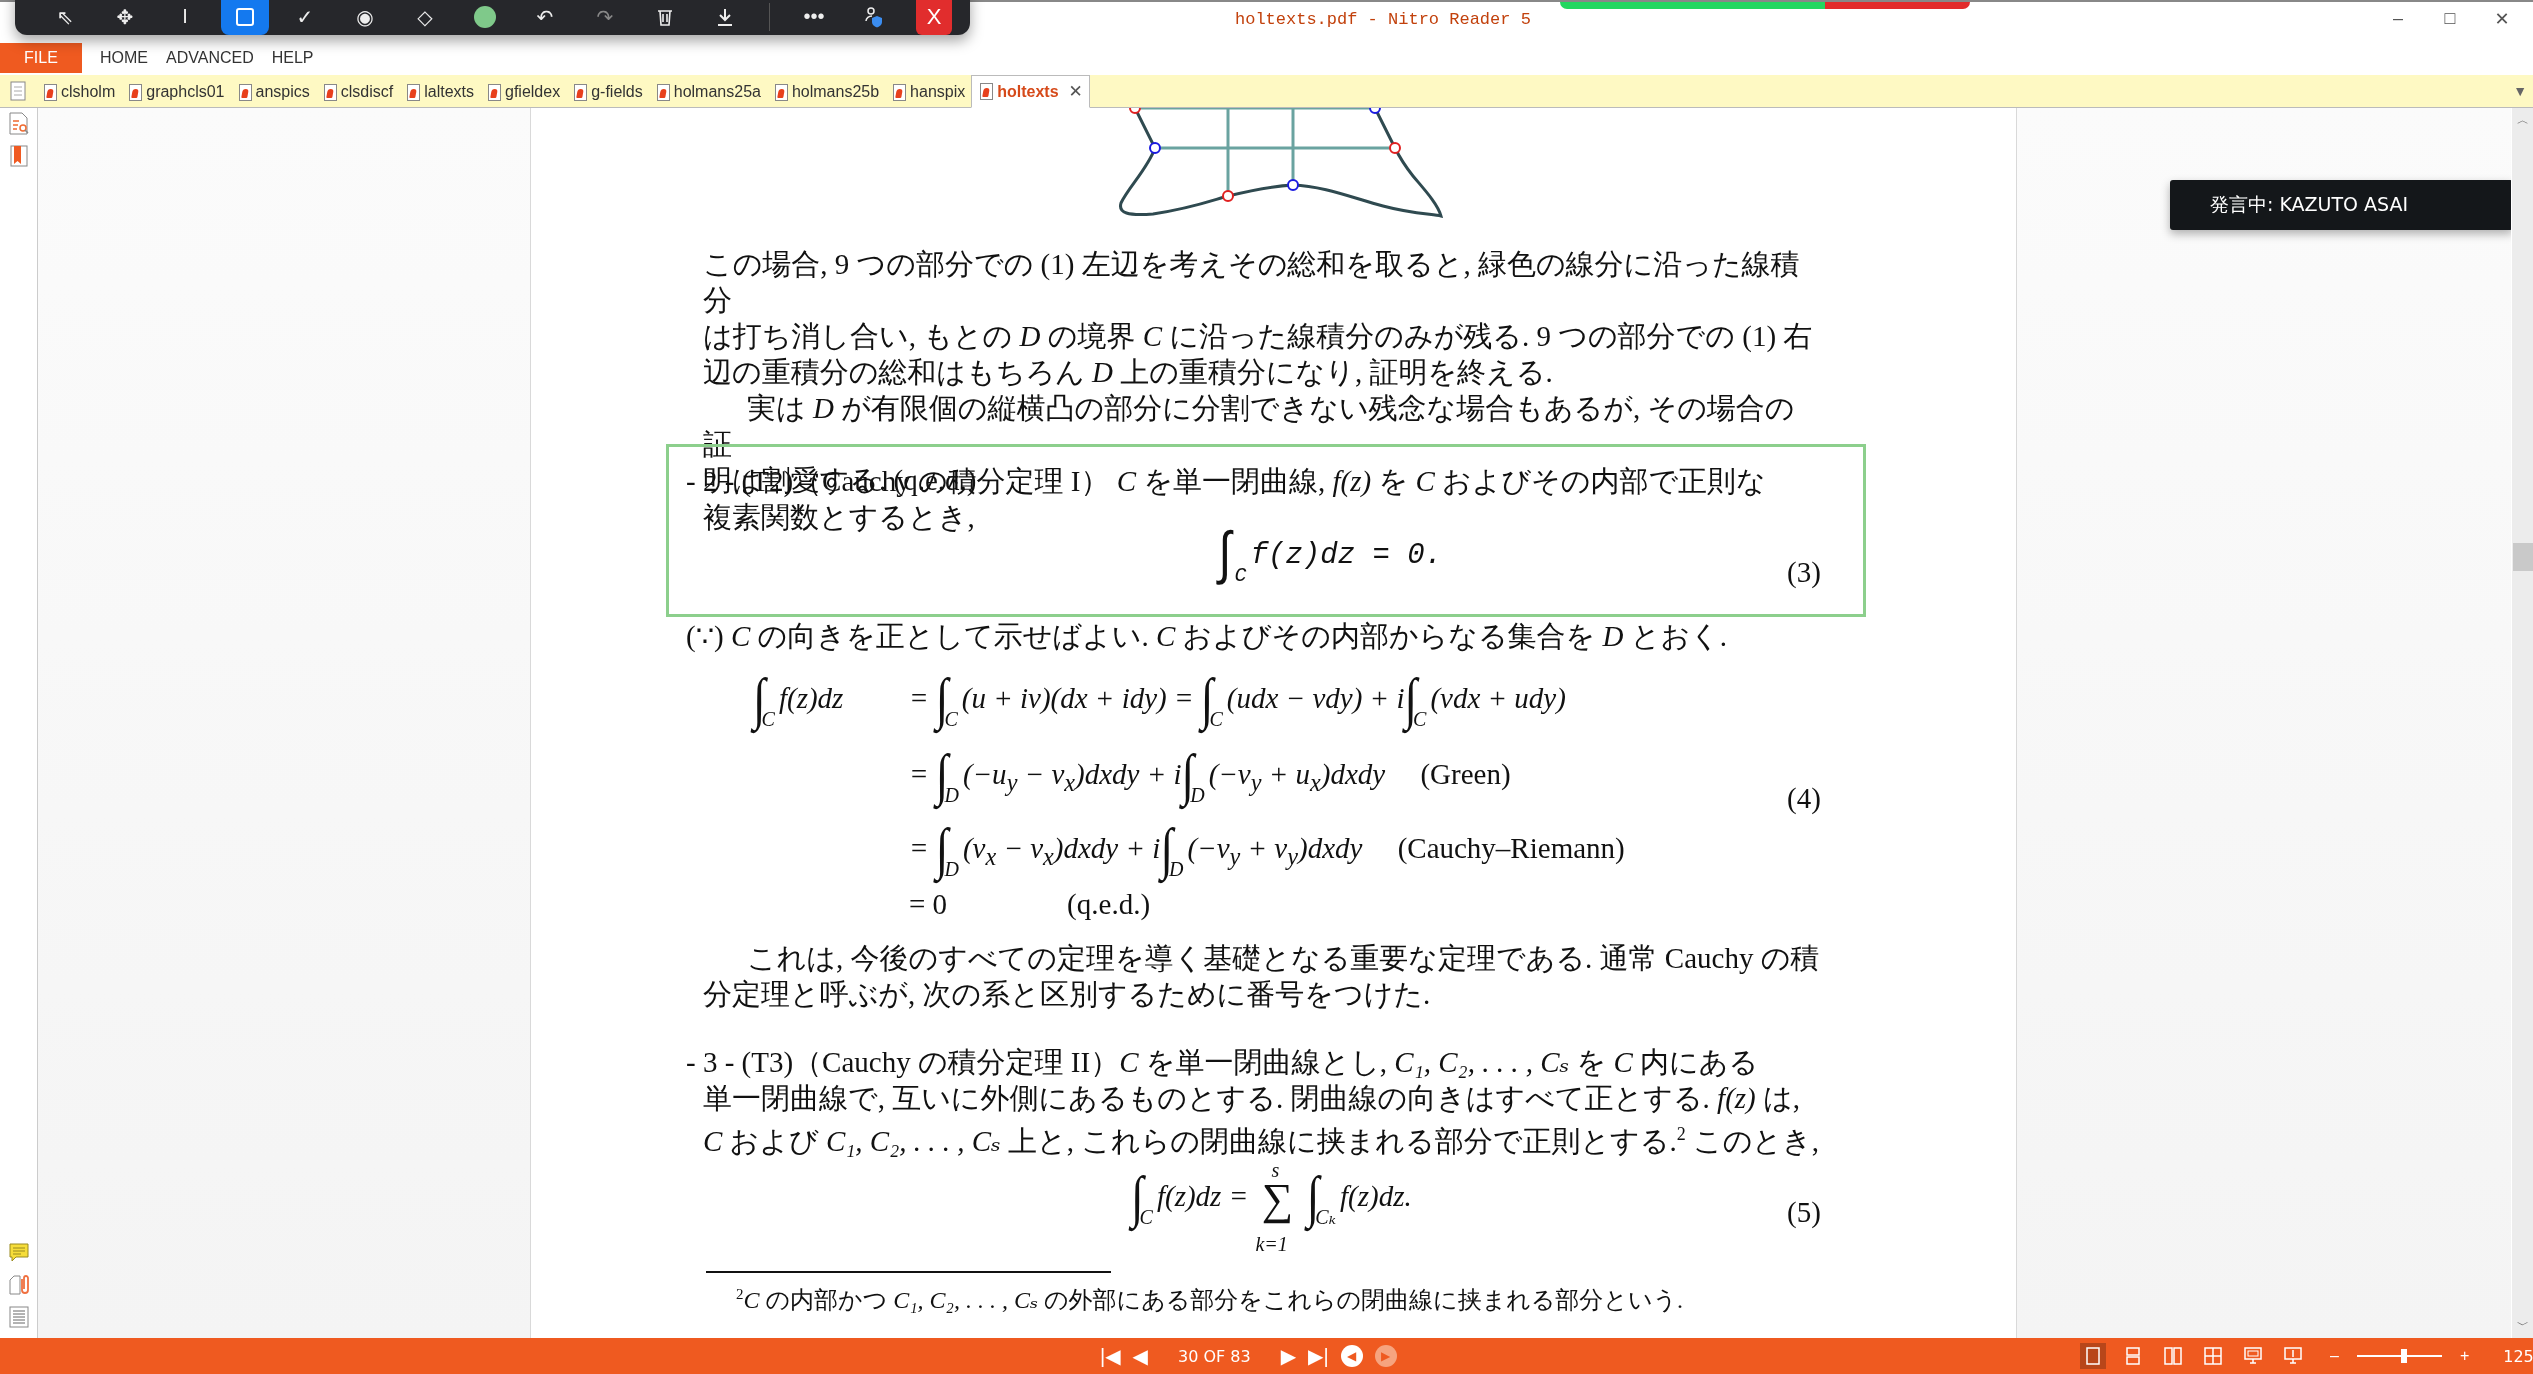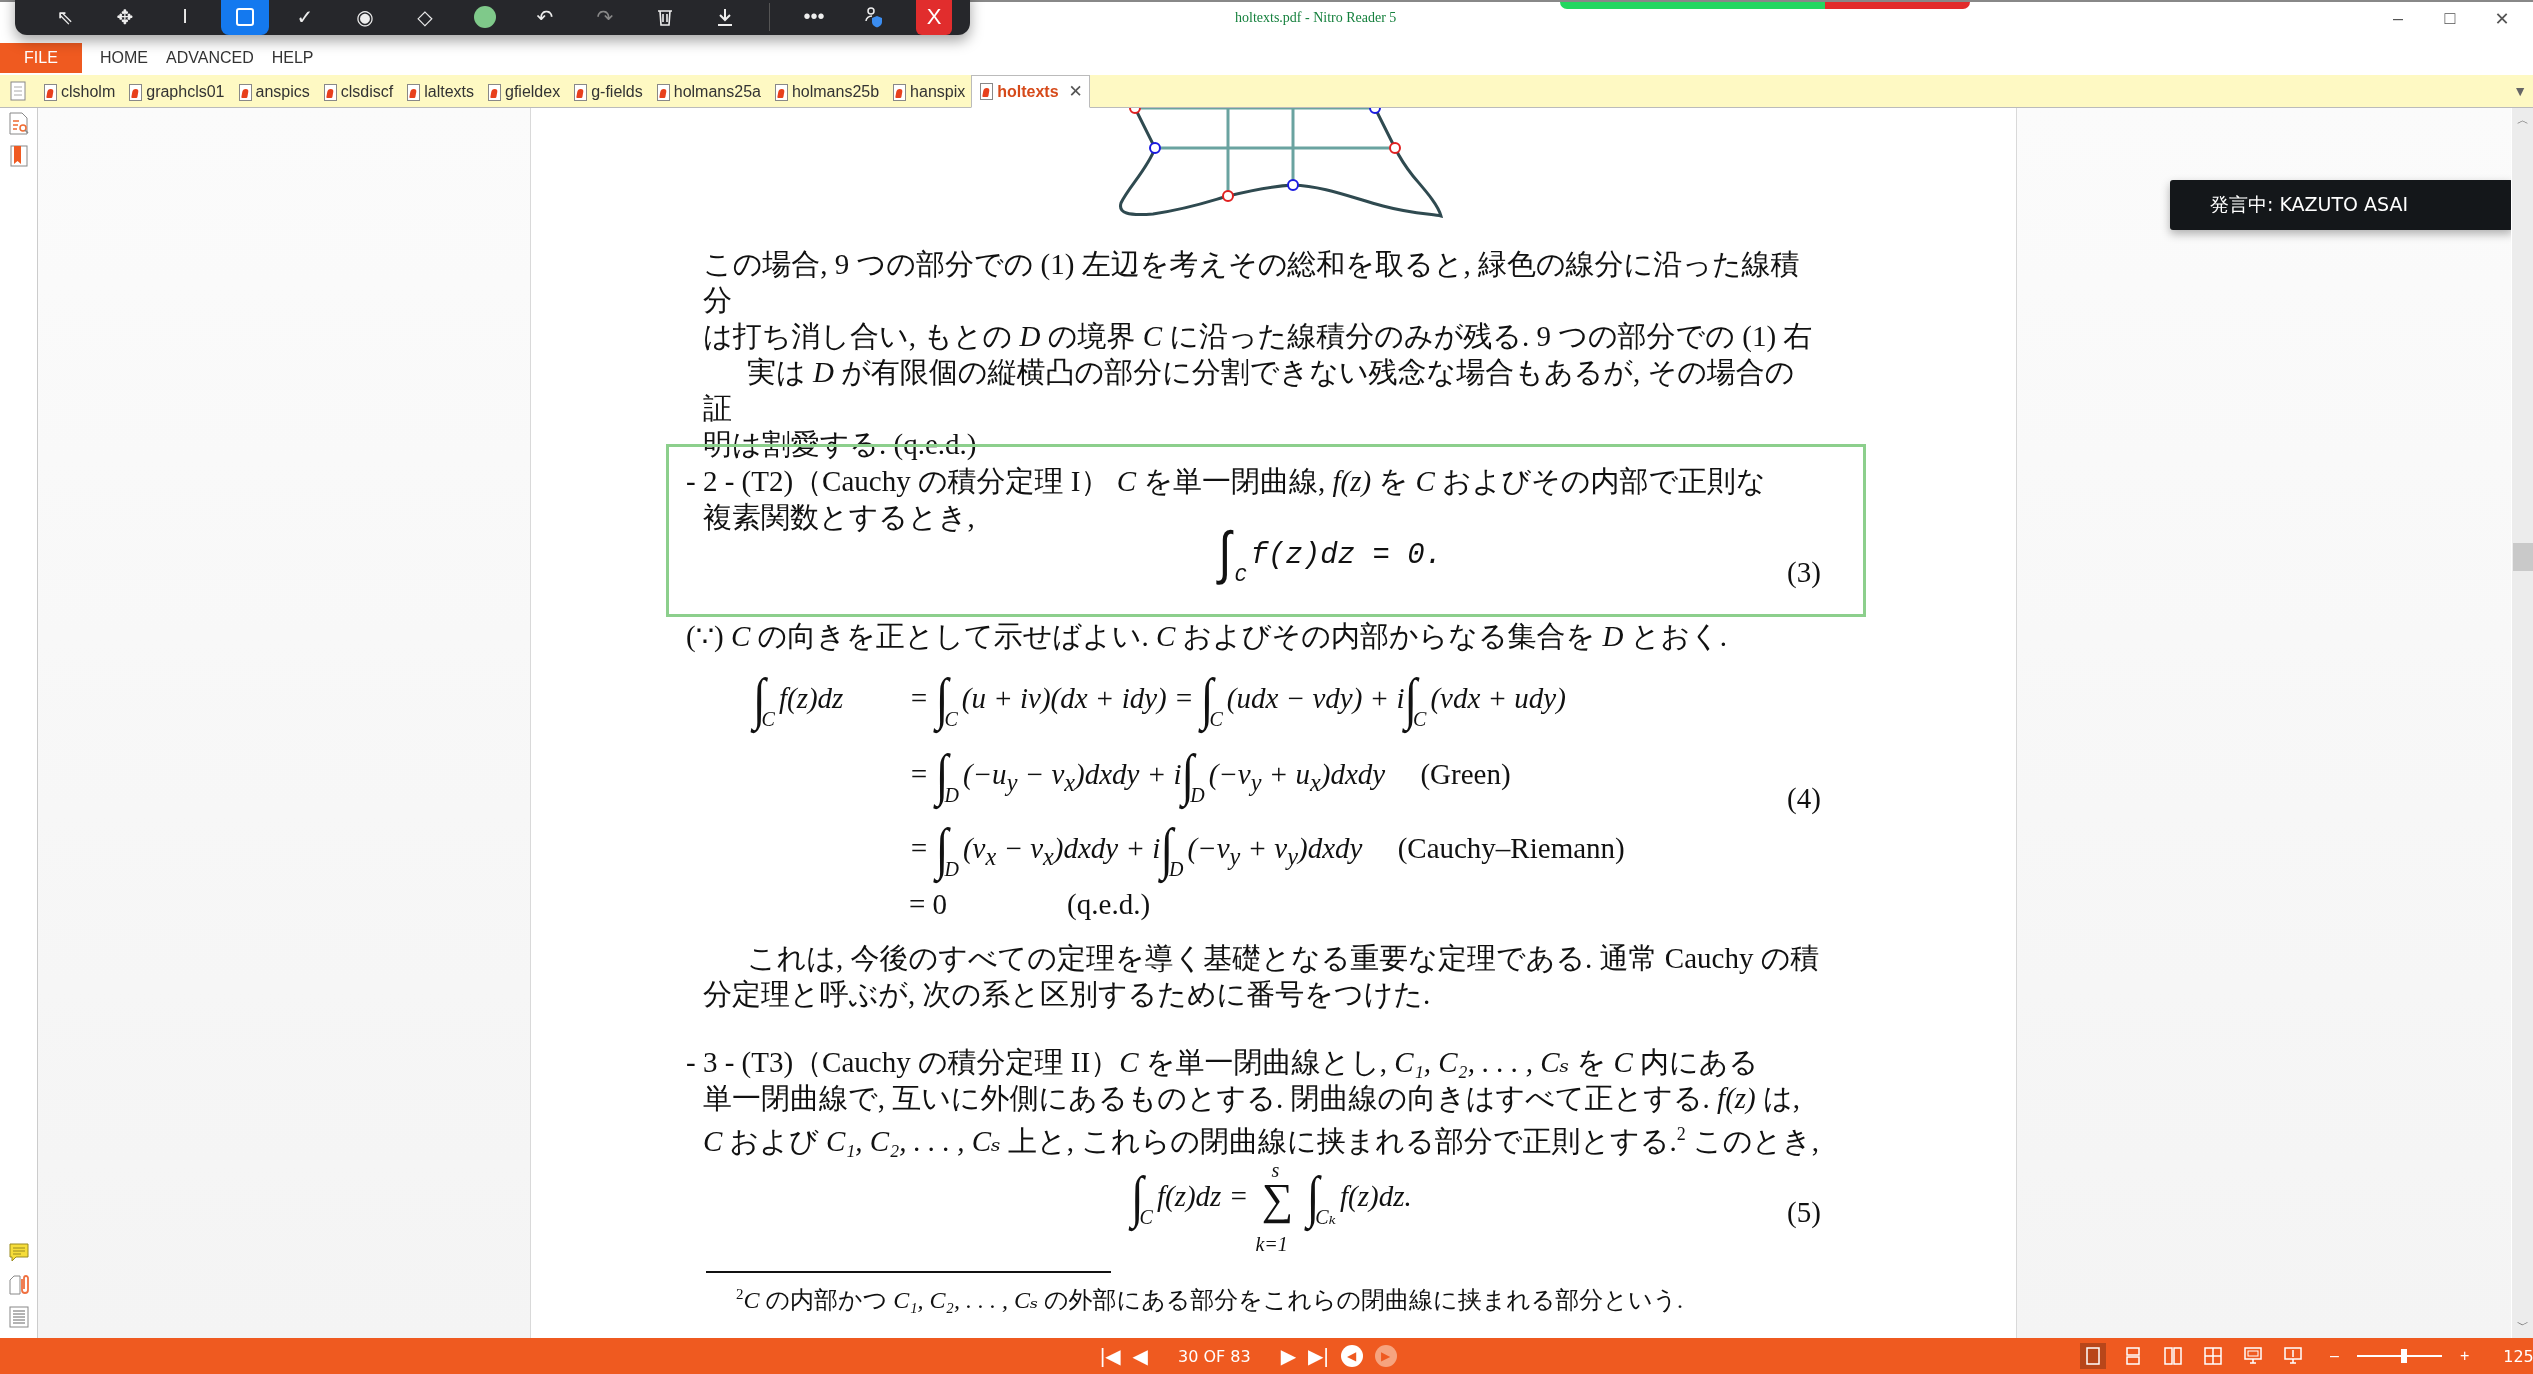--- a/index.html
+++ b/index.html
@@ -1,21 +1,21 @@
 <!DOCTYPE html>
 <html><head>
 <meta charset="utf-8">
 <style>
   * { box-sizing: border-box; margin: 0; padding: 0; }
   html, body { width: 2533px; height: 1374px; overflow: hidden; background: #fff; }
   body { position: relative; font-family: "Liberation Sans", sans-serif; color: #222; }
 
   
   .titlebar { position: absolute; left: 0; top: 0; width: 2533px; height: 40px; background: #fff; border-top: 2px solid #888; }
-  .title-text { position: absolute; left: 1235px; top: 8px; font-size: 14px; color: #15803d; font-family: Liberation Serif, serif; }
+  .title-text { position: absolute; left: 1235px; top: 8px; font-size: 17px; color: #c2410c; font-family: Liberation Mono, monospace; }
   .winctl { position: absolute; top: 6px; font-size: 18px; color: #555; width: 40px; text-align: center; }
   .meet-bar { position: absolute; top: 0; left: 1560px; height: 7px; width: 410px; border-radius: 0 0 8px 8px; overflow: hidden; display: flex; }
   .meet-bar .g { flex: 0 0 265px; background: #22d760; }
   .meet-bar .r { flex: 1; background: #e22b2b; }
 
   
   .float-tb { position: absolute; left: 15px; top: -10px; width: 955px; height: 45px; background: #26272b; border-radius: 0 0 12px 12px; box-shadow: 0 6px 14px rgba(0,0,0,.35); display: flex; align-items: center; padding: 8px 0 0 20px; gap: 0; z-index: 10; }
   .ftb-btn { width: 60px; height: 36px; display: flex; align-items: center; justify-content: center; color: #eee; font-size: 20px; }
   .ftb-btn.active { background: #1479ef; border-radius: 0 0 8px 8px; width: 48px; margin: 0 6px; }
   .ftb-sep { width: 1px; height: 28px; background: #555; margin: 0 14px; }
@@ -248,20 +248,21 @@
       <circle cx="262" cy="0" r="5" fill="#fff" stroke="#1a1ae0" stroke-width="2"></circle>
       <circle cx="42" cy="40" r="5" fill="#fff" stroke="#1a1ae0" stroke-width="2"></circle>
       <circle cx="282" cy="40" r="5" fill="#fff" stroke="#e02020" stroke-width="2"></circle>
       <circle cx="115" cy="88" r="5" fill="#fff" stroke="#e02020" stroke-width="2"></circle>
       <circle cx="180" cy="77" r="5" fill="#fff" stroke="#1a1ae0" stroke-width="2"></circle>
     </svg>
 
     <div class="para" style="top:138px;">
       <div>この場合, 9 つの部分での (1) 左辺を考えその総和を取ると, 緑色の線分に沿った線積分</div>
       <div><span>は打ち消し合い, もとの </span><span class="m">D</span><span> の境界 </span><span class="m">C</span><span> に沿った線積分のみが残る. 9 つの部分での (1) 右</span></div>
+      <div><span>辺の重積分の総和はもちろん </span><span class="m">D</span><span> 上の重積分になり, 証明を終える.</span></div>
       <div><span class="indent"></span><span>実は </span><span class="m">D</span><span> が有限個の縦横凸の部分に分割できない残念な場合もあるが, その場合の証</span></div>
       <div>明は割愛する.  (q.e.d.)</div>
     </div>
 
     <div class="theorem-box"></div>
     <div class="para" style="left:155px;top:355px;width:1180px;">
       <div><span>- 2 - (T2)（Cauchy の積分定理 I） </span><span class="m">C</span><span> を単一閉曲線, </span><span class="m">f(z)</span><span> を </span><span class="m">C</span><span> およびその内部で正則な</span></div>
       <div style="padding-left:17px;">複素関数とするとき,</div>
     </div>
     <div class="eq-row m" style="left:680px;top:430px;font-family:Liberation Mono, monospace;">

